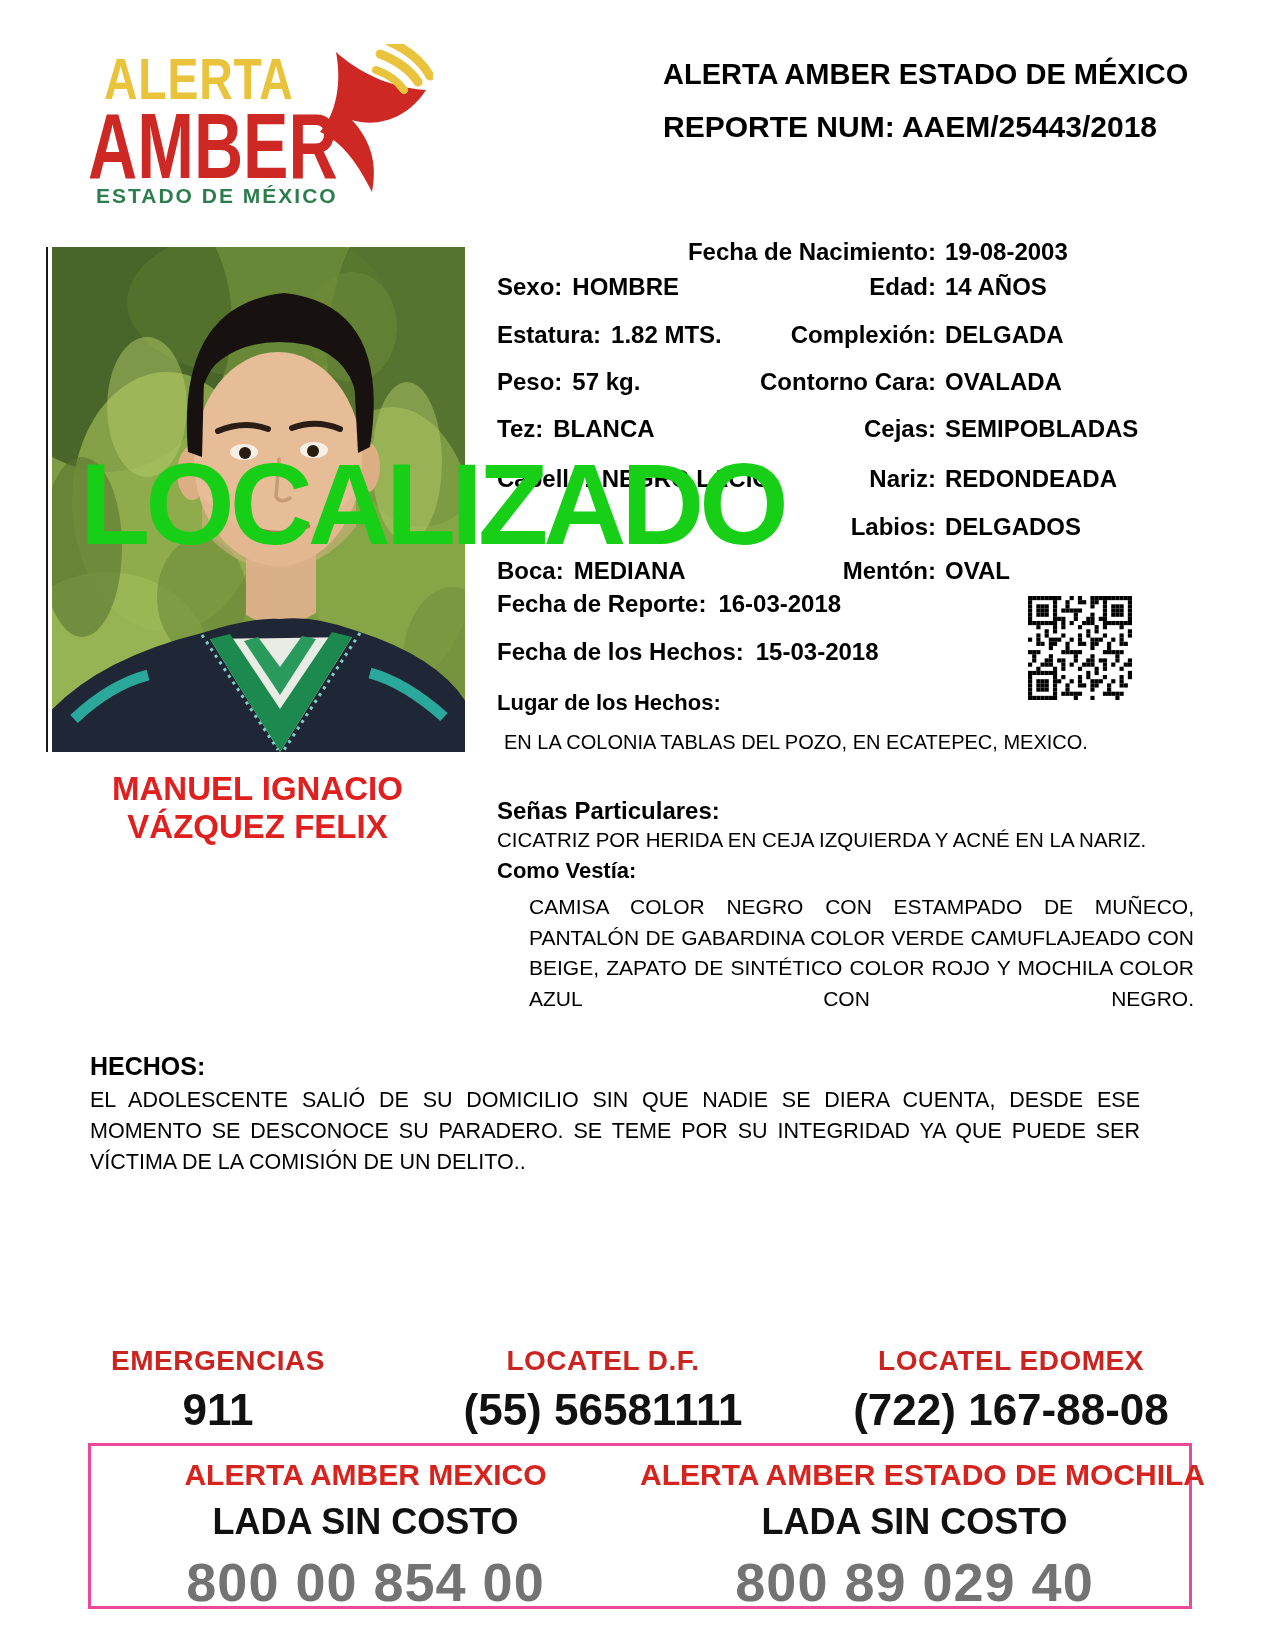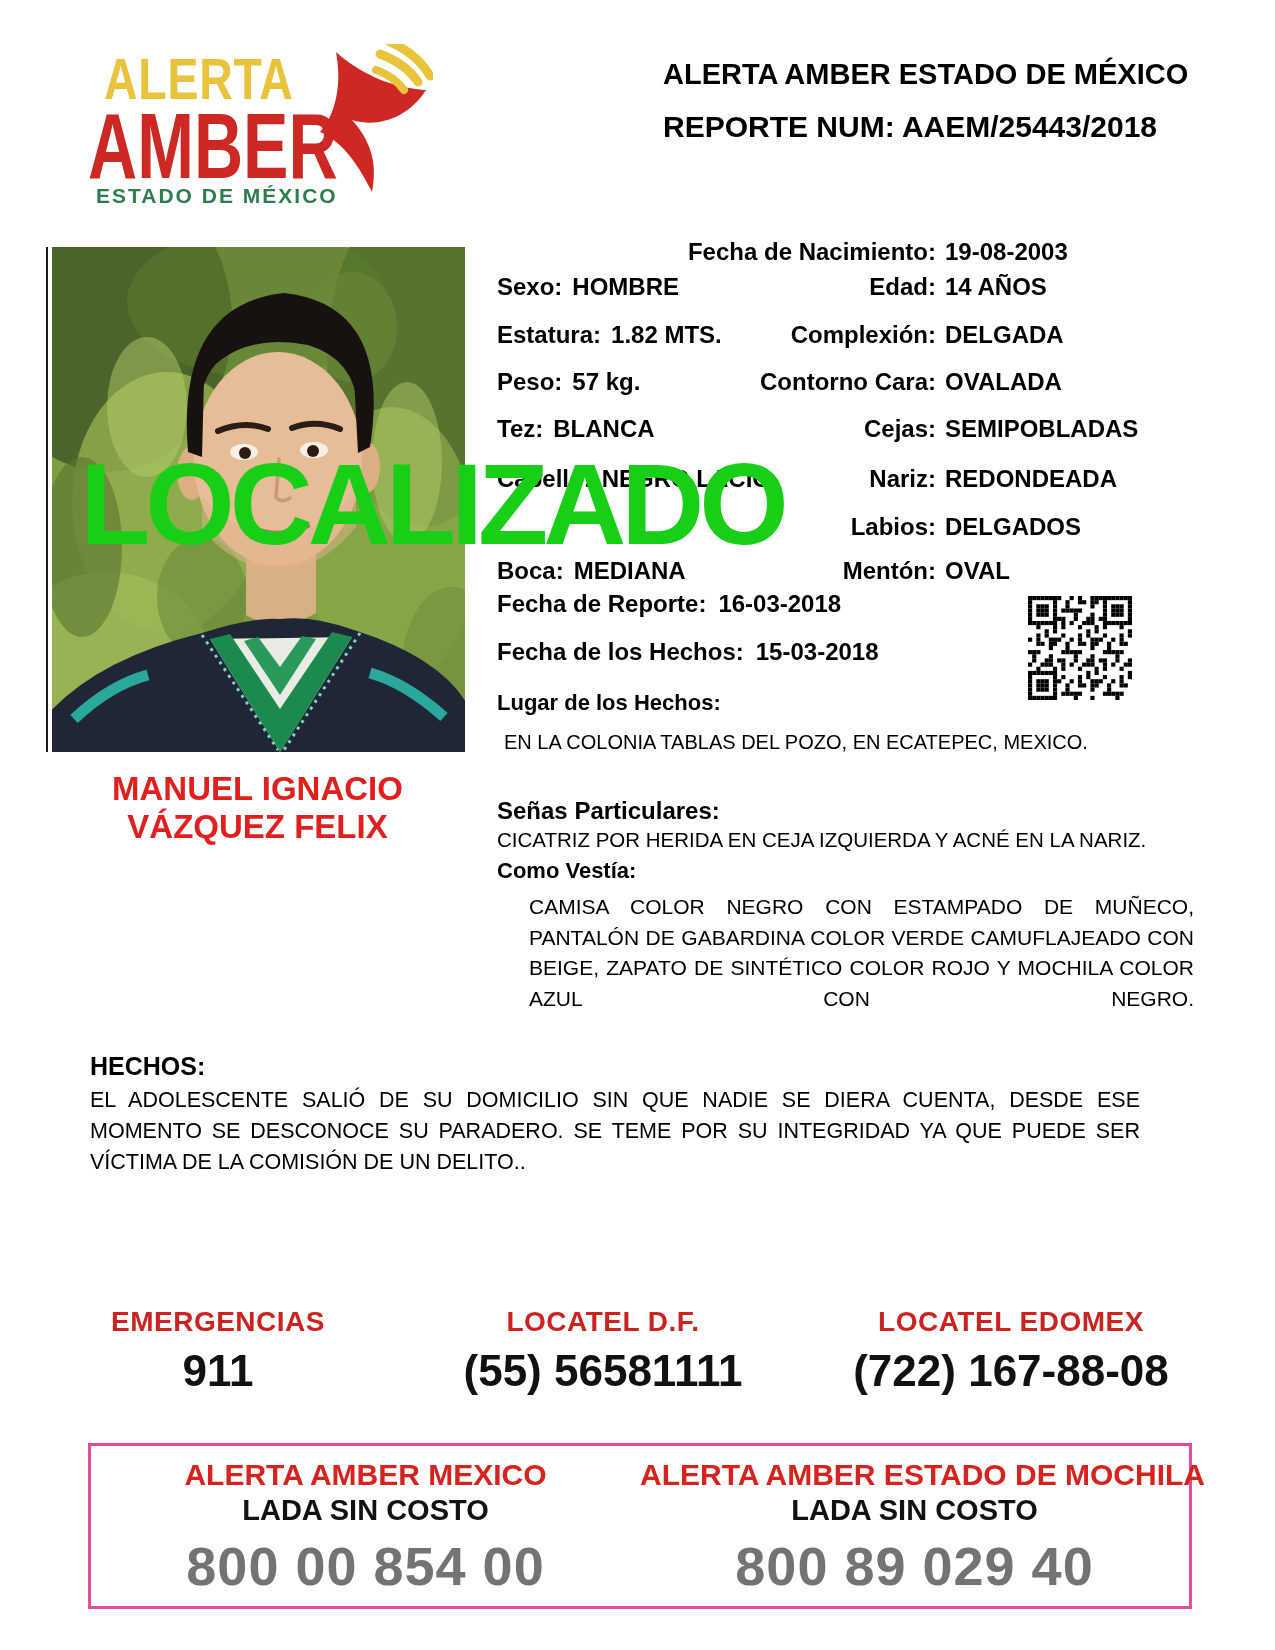--- a/index.html
+++ b/index.html
@@ -55,33 +55,33 @@
   .vestia-label{left:497px;top:858px;}
   .vestia-text{left:497px;top:892px;width:665px;font-size:21px;line-height:30.5px;
     text-align:justify;text-align-last:justify;margin-left:32px;}
 
   
   .hechos-label{left:90px;top:1052px;font-size:25px;font-weight:700;}
   .hechos-text{left:90px;top:1085px;width:1050px;font-size:21.5px;line-height:31px;text-align:justify;}
 
   
   .contact{position:absolute;text-align:center;}
-  .contact .clabel{font-size:28px;font-weight:700;color:#CB2420;letter-spacing:0.5px;}
+  .contact .clabel{font-size:28px;font-weight:700;color:#CB2420;letter-spacing:0.5px;margin-top:39px;}
   .contact .cnumber{font-size:44px;font-weight:700;color:#111;margin-top:8px;white-space:nowrap;}
   .contact1{left:98px;top:1306px;width:240px;}
   .contact2{left:443px;top:1306px;width:320px;}
   .contact3{left:821px;top:1306px;width:380px;}
 
   
   .footer-box{left:88px;top:1443px;width:1104px;height:166px;border:3px solid #ec4899;box-sizing:border-box;}
   .fcol{position:absolute;top:0;width:549px;height:160px;text-align:center;}
   .fcol1{left:0;}
   .fcol2{left:549px;}
   .ftitle{margin-top:12px;font-size:30px;font-weight:700;color:#D6231E;white-space:nowrap;}
-  .fsub{margin-top:2px;font-size:29px;font-weight:700;color:#111;}
+  .fsub{margin-top:9px;font-size:36px;font-weight:700;color:#111;}
   .fnumber{margin-top:8px;font-size:54px;font-weight:700;color:#737373;white-space:nowrap;letter-spacing:1px;}
 </style>
 </head>
 <body>
 
 <div class="abs logo-alerta">ALERTA</div>
 <div class="abs logo-amber">AMBER</div>
 <div class="abs logo-estado">ESTADO DE MÉXICO</div>
 <svg class="abs swoosh" viewBox="0 0 115 150">
   <path d="M18 8 C 40 28, 72 44, 108 46 C 90 74, 60 84, 34 76 C 52 96, 60 118, 54 148 C 36 112, 20 96, 2 88 C 18 70, 24 40, 18 8 Z" fill="#CD2823"></path>

